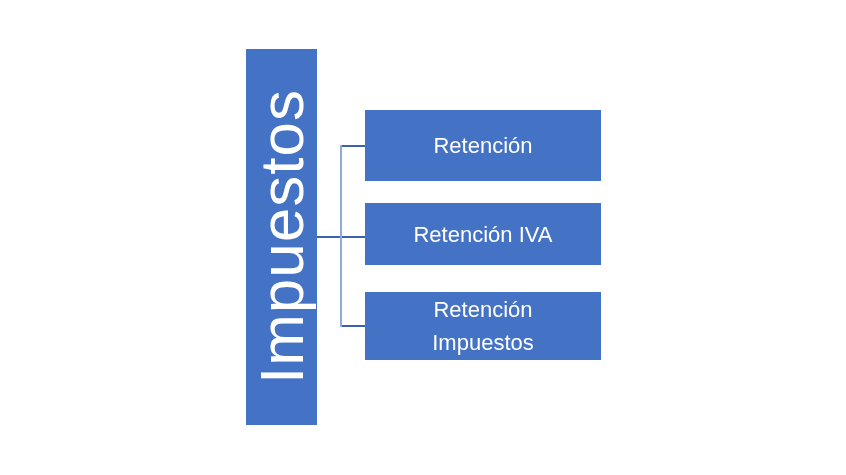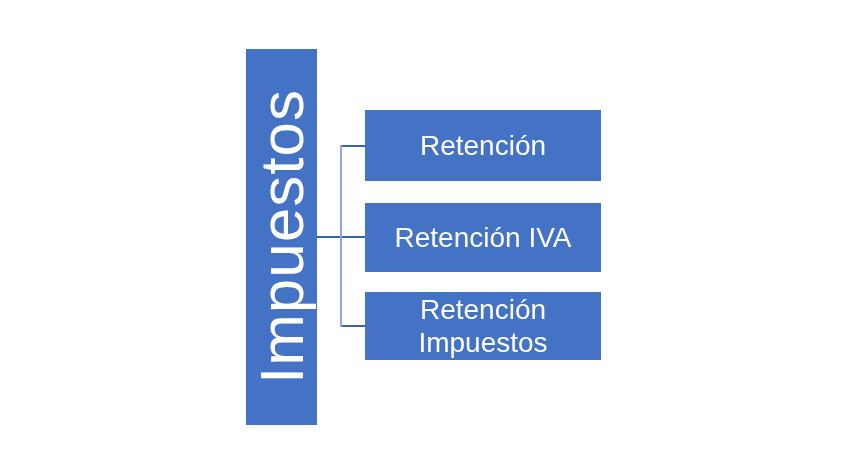--- a/index.html
+++ b/index.html
@@ -38,25 +38,25 @@
   }
   .child-box {
     position: absolute;
     left: 365px;
     width: 236px;
     background: var(--shape-fill);
     color: var(--shape-text);
     display: flex; flex-direction: column;
     align-items: center; justify-content: center;
     text-align: center;
-    font-size: 28px;
+    font-size: 22px;
     line-height: 33px;
   }
   .child-box.b1 { top: 110px; height: 71px; }
-  .child-box.b2 { top: 203px; height: 69px; }
+  .child-box.b2 { top: 203px; height: 62px; }
   .child-box.b3 { top: 292px; height: 68px; }
   .conn { position: absolute; }
   .conn.h { height: 2px; }
   .conn.v { width: 2px; }
   .conn.dark { background: var(--connector-dark); }
   .conn.light { background: var(--connector-light); }
   .conn-root  { left: 317px; top: 236px; width: 48px; }
   .conn-trunk { left: 340px; top: 145px; height: 182px; }
   .conn-top   { left: 342px; top: 145px; width: 23px; }
   .conn-bot   { left: 342px; top: 325px; width: 23px; }

